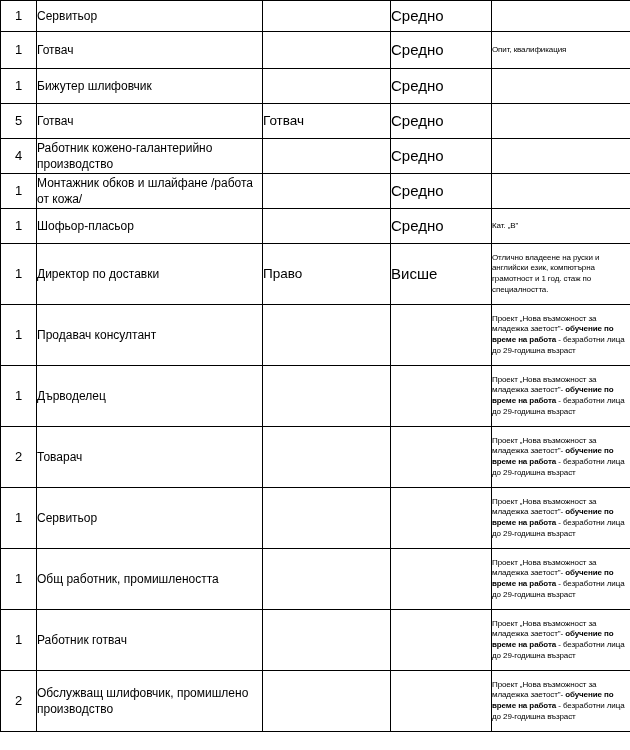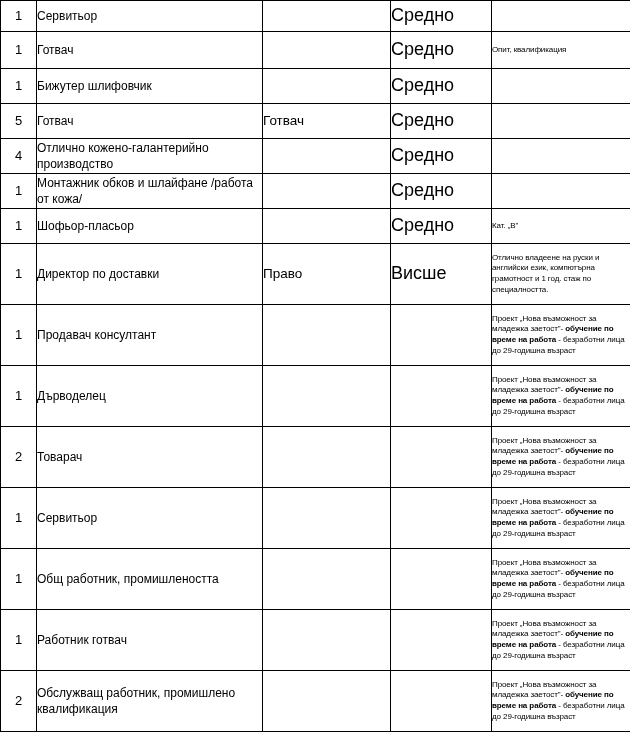--- a/index.html
+++ b/index.html
@@ -47,21 +47,21 @@
     padding: 2px 3px 2px 6px;
   }
 
   .cell-field {
     font-size: 13.5px;
     line-height: 1.35;
     padding: 2px 3px 2px 5px;
   }
 
   .cell-level {
-    font-size: 18px;
+    font-size: 15px;
     line-height: 1.3;
     padding: 2px 3px 2px 4px;
     vertical-align: top;
   }
 
   .cell-req {
     font-size: 8px;
     line-height: 1.33;
     padding: 2px 2px 2px 4px;
     vertical-align: top;
@@ -123,21 +123,21 @@
       </tr>
       <tr class="r-h36">
         <td class="cell-count">5</td>
         <td class="cell-position">Готвач</td>
         <td class="cell-field">Готвач</td>
         <td class="cell-level">Средно</td>
         <td class="cell-req"></td>
       </tr>
       <tr class="r-h36">
         <td class="cell-count">4</td>
-        <td class="cell-position">Отлично  кожено-галантерийно производство</td>
+        <td class="cell-position">Работник  кожено-галантерийно производство</td>
         <td class="cell-field blank"></td>
         <td class="cell-level">Средно</td>
         <td class="cell-req"></td>
       </tr>
       <tr class="r-h36">
         <td class="cell-count">1</td>
         <td class="cell-position">Монтажник обков и шлайфане /работа от кожа/</td>
         <td class="cell-field blank"></td>
         <td class="cell-level">Средно</td>
         <td class="cell-req"></td>
@@ -193,19 +193,19 @@
       </tr>
       <tr class="r-h62">
         <td class="cell-count">1</td>
         <td class="cell-position">Работник готвач</td>
         <td class="cell-field blank"></td>
         <td class="cell-level blank"></td>
         <td class="cell-req"><span class="req-small">Проект „Нова възможност за младежка заетост"- <b>обучение по време на работа</b> - безработни лица до 29-годишна възраст</span></td>
       </tr>
       <tr class="r-h62">
         <td class="cell-count">2</td>
-        <td class="cell-position">Обслужващ работник, промишлено квалификация</td>
+        <td class="cell-position">Обслужващ шлифовчик, промишлено производство</td>
         <td class="cell-field blank"></td>
         <td class="cell-level blank"></td>
         <td class="cell-req"><span class="req-small">Проект „Нова възможност за младежка заетост"- <b>обучение по време на работа</b> - безработни лица до 29-годишна възраст</span></td>
       </tr>
     </tbody>
 </table>
 
 </body></html>

